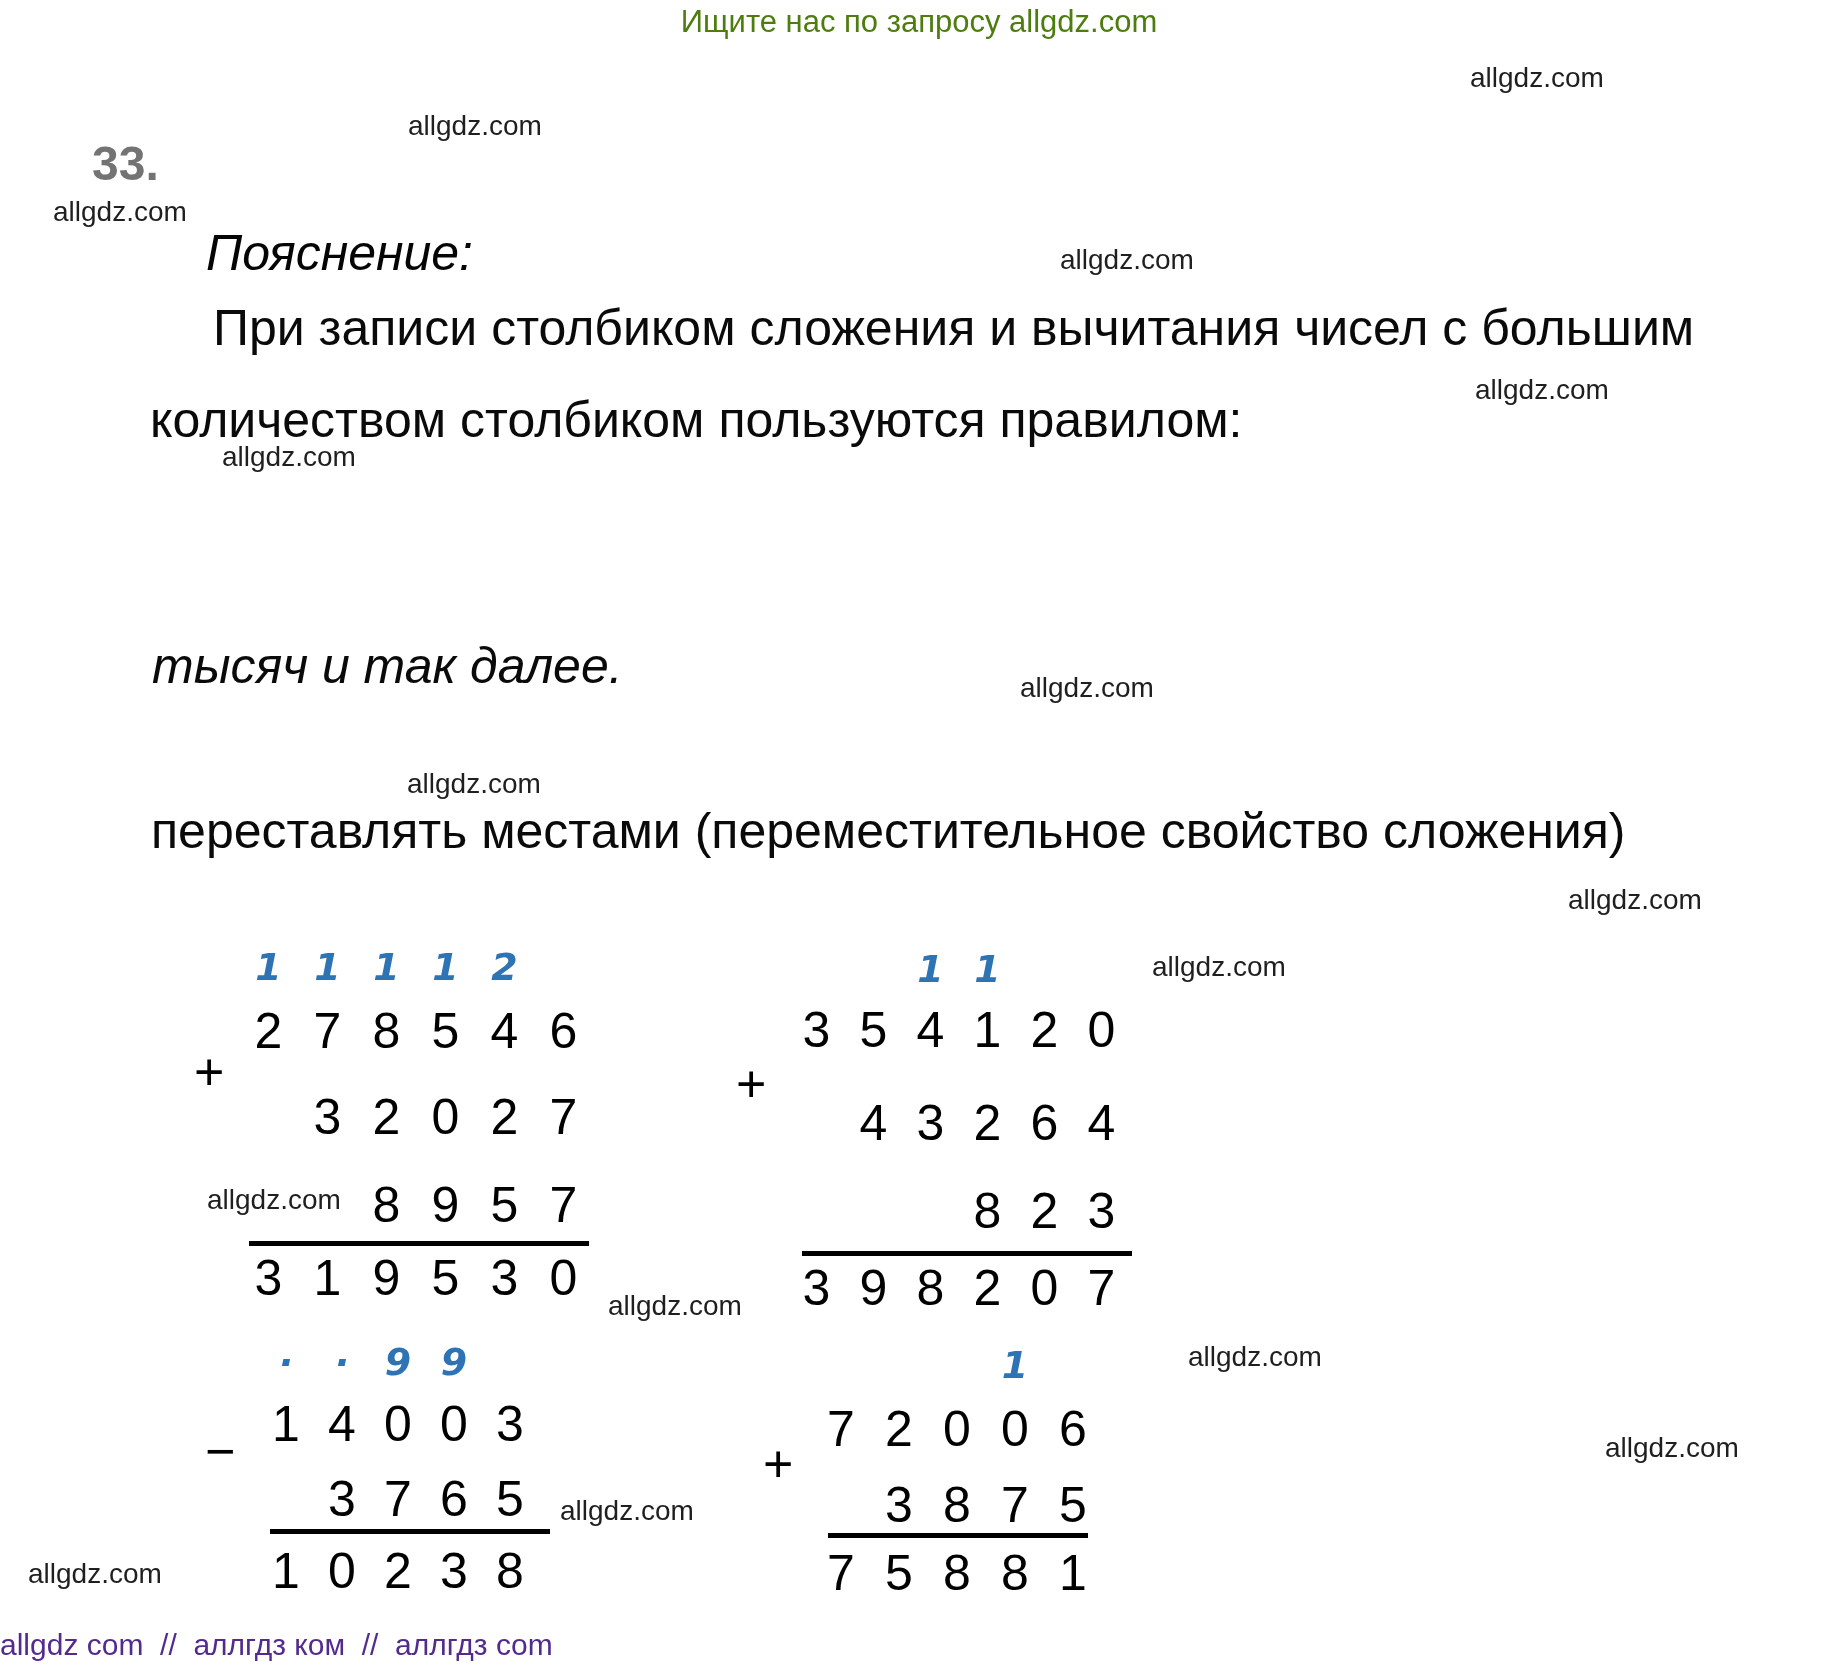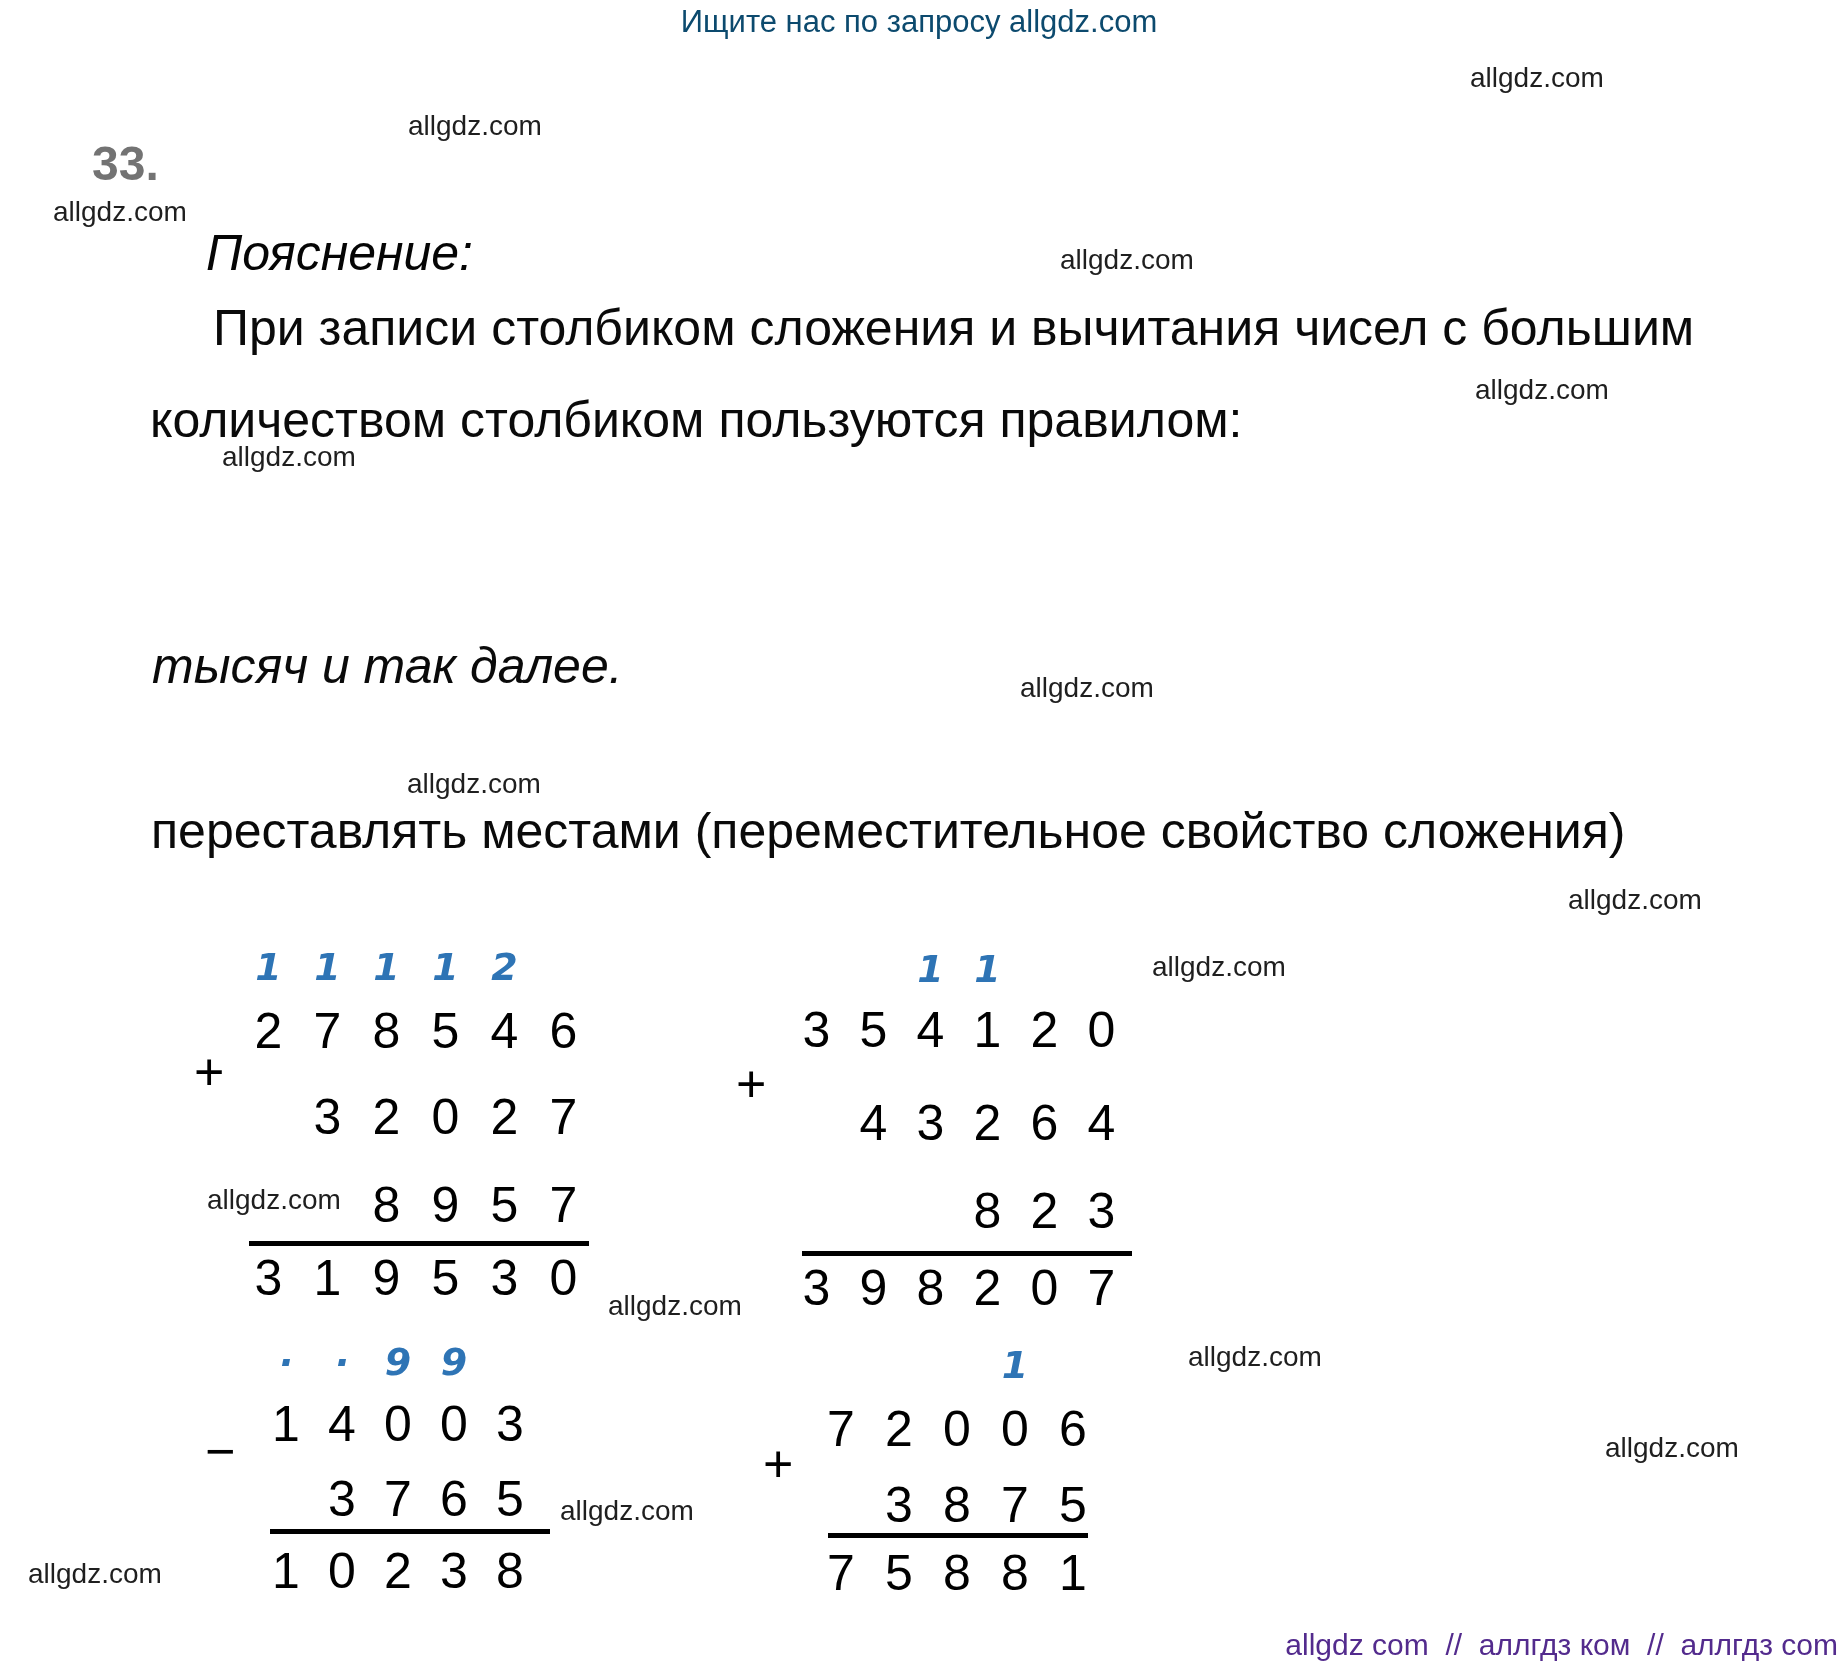--- a/index.html
+++ b/index.html
@@ -9,21 +9,21 @@
     height:1671px;
     background:#ffffff;
     font-family:"Liberation Sans", sans-serif;
     color:#0a0a0a;
     overflow:hidden;
   }
   
   .banner{
     position:absolute; left:0; top:4px; width:100%;
     text-align:center;
-    font-size:31px; color:#0c4a6e;
+    font-size:31px; color:#4d7c0f;
   }
   .heading{
     position:absolute; left:36px; top:48px; margin:0;
     font-size:47px; font-weight:700; color:#000;
   }
   .task-num{
     position:absolute; left:92px; top:136px;
     font-size:48px; font-weight:700; color:#737373;
   }
   .explain{
@@ -96,21 +96,21 @@
   .ex2 .hl{top:188px; left:12px; width:280px;} .ex2 .res{top:205px;}
   .ex2 .op{left:-53px; top:84px;}
 
   .ex3{left:812px; top:1344px; --colw:58px;}
   .ex3 .marks{top:0;}  .ex3 .r0{top:60px;} .ex3 .r1{top:136px;}
   .ex3 .hl{top:189px; left:16px; width:260px;} .ex3 .res{top:204px;}
   .ex3 .op{left:-49px; top:94px;}
   
   .footer{
     position:absolute; left:0; top:1628px; width:100%;
-    text-align:right;
+    text-align:left;
     font-size:30px; color:#532b8d; white-space:pre;
   }
 </style>
 </head>
 <body>
 
 <div class="page">
 
   <div class="banner">Ищите нас по запросу allgdz.com</div>
 

